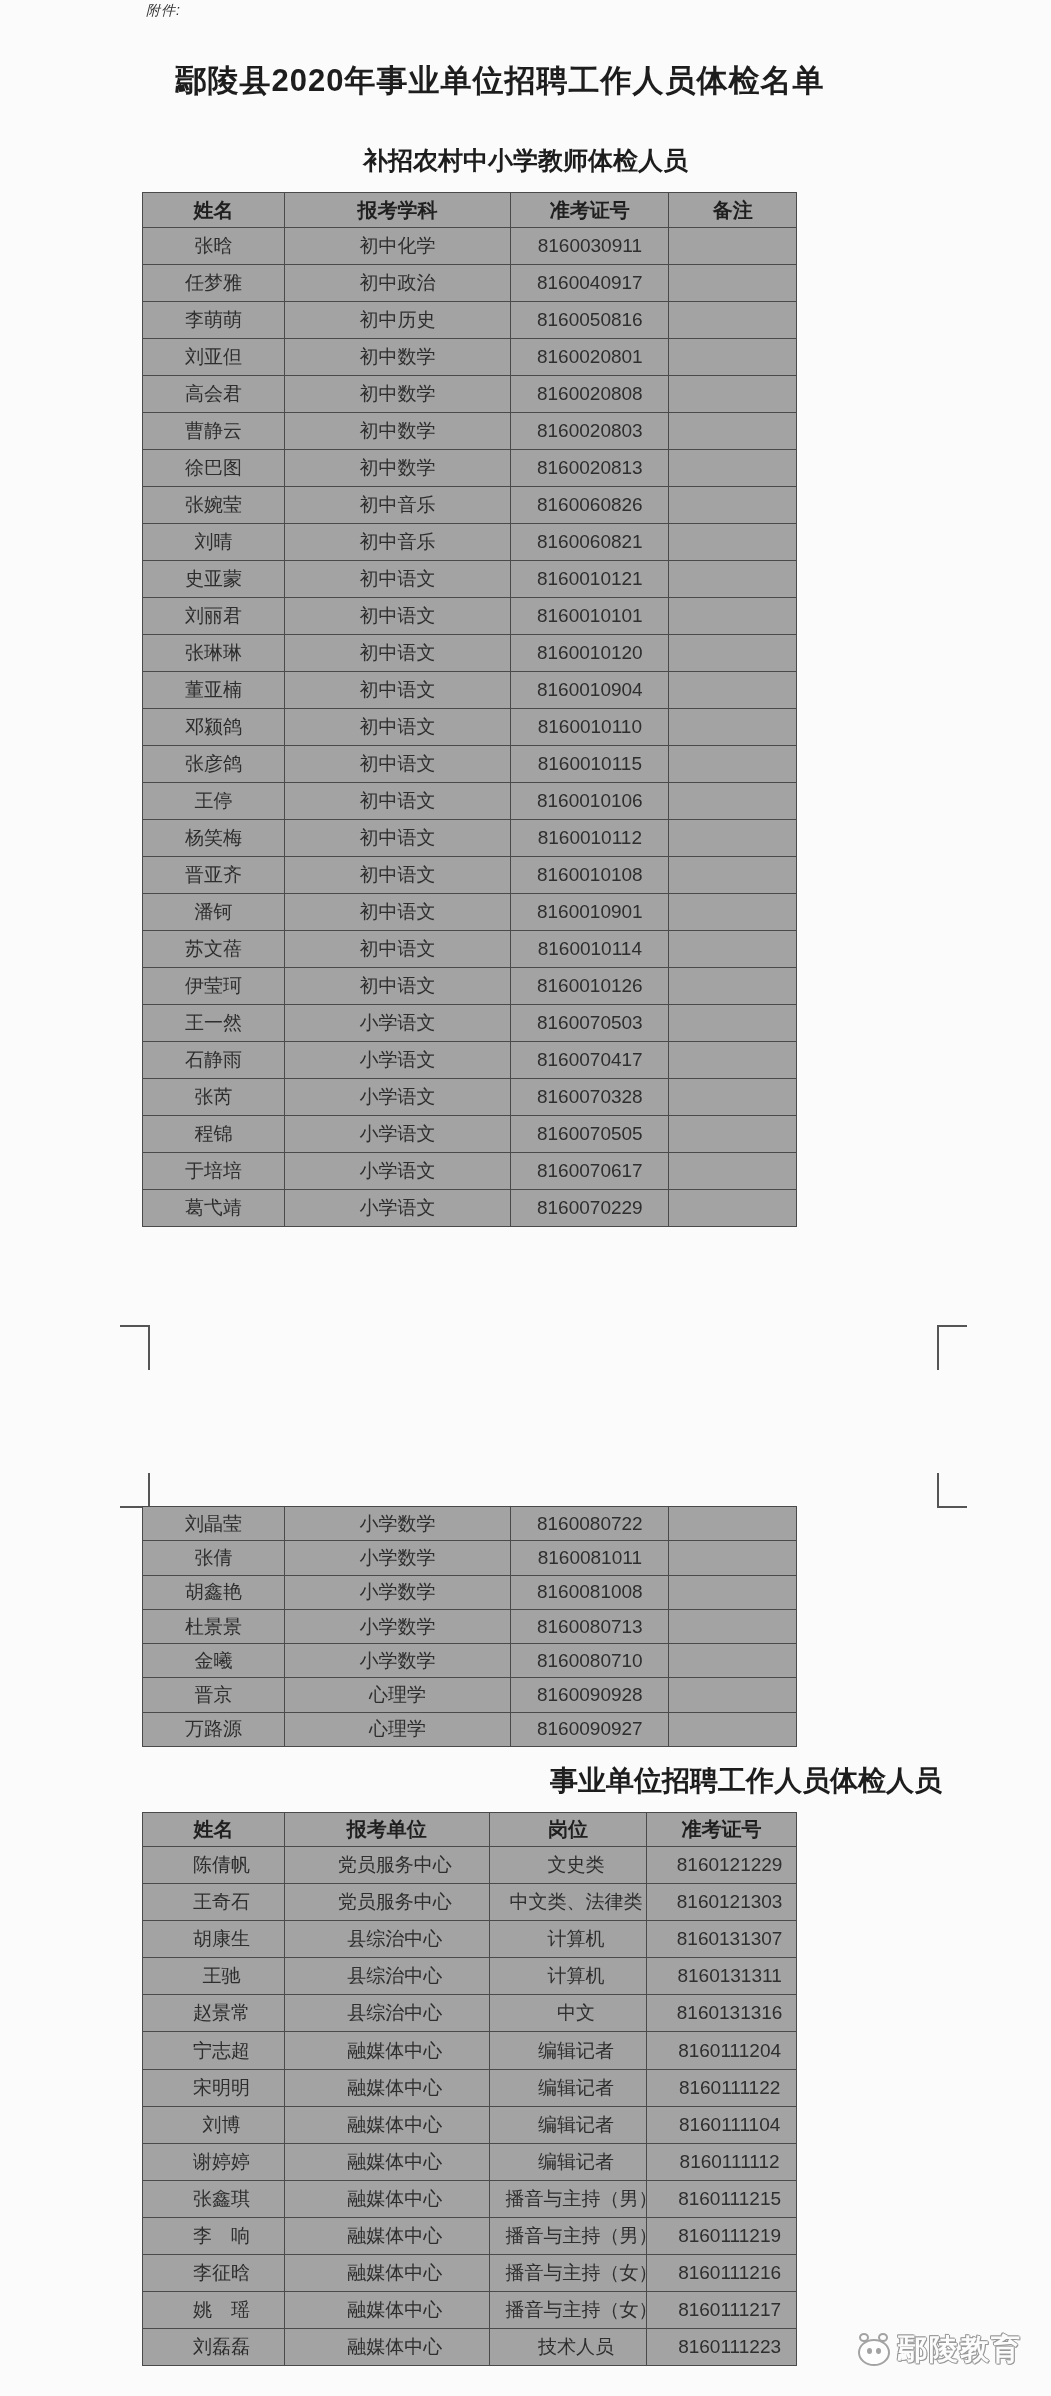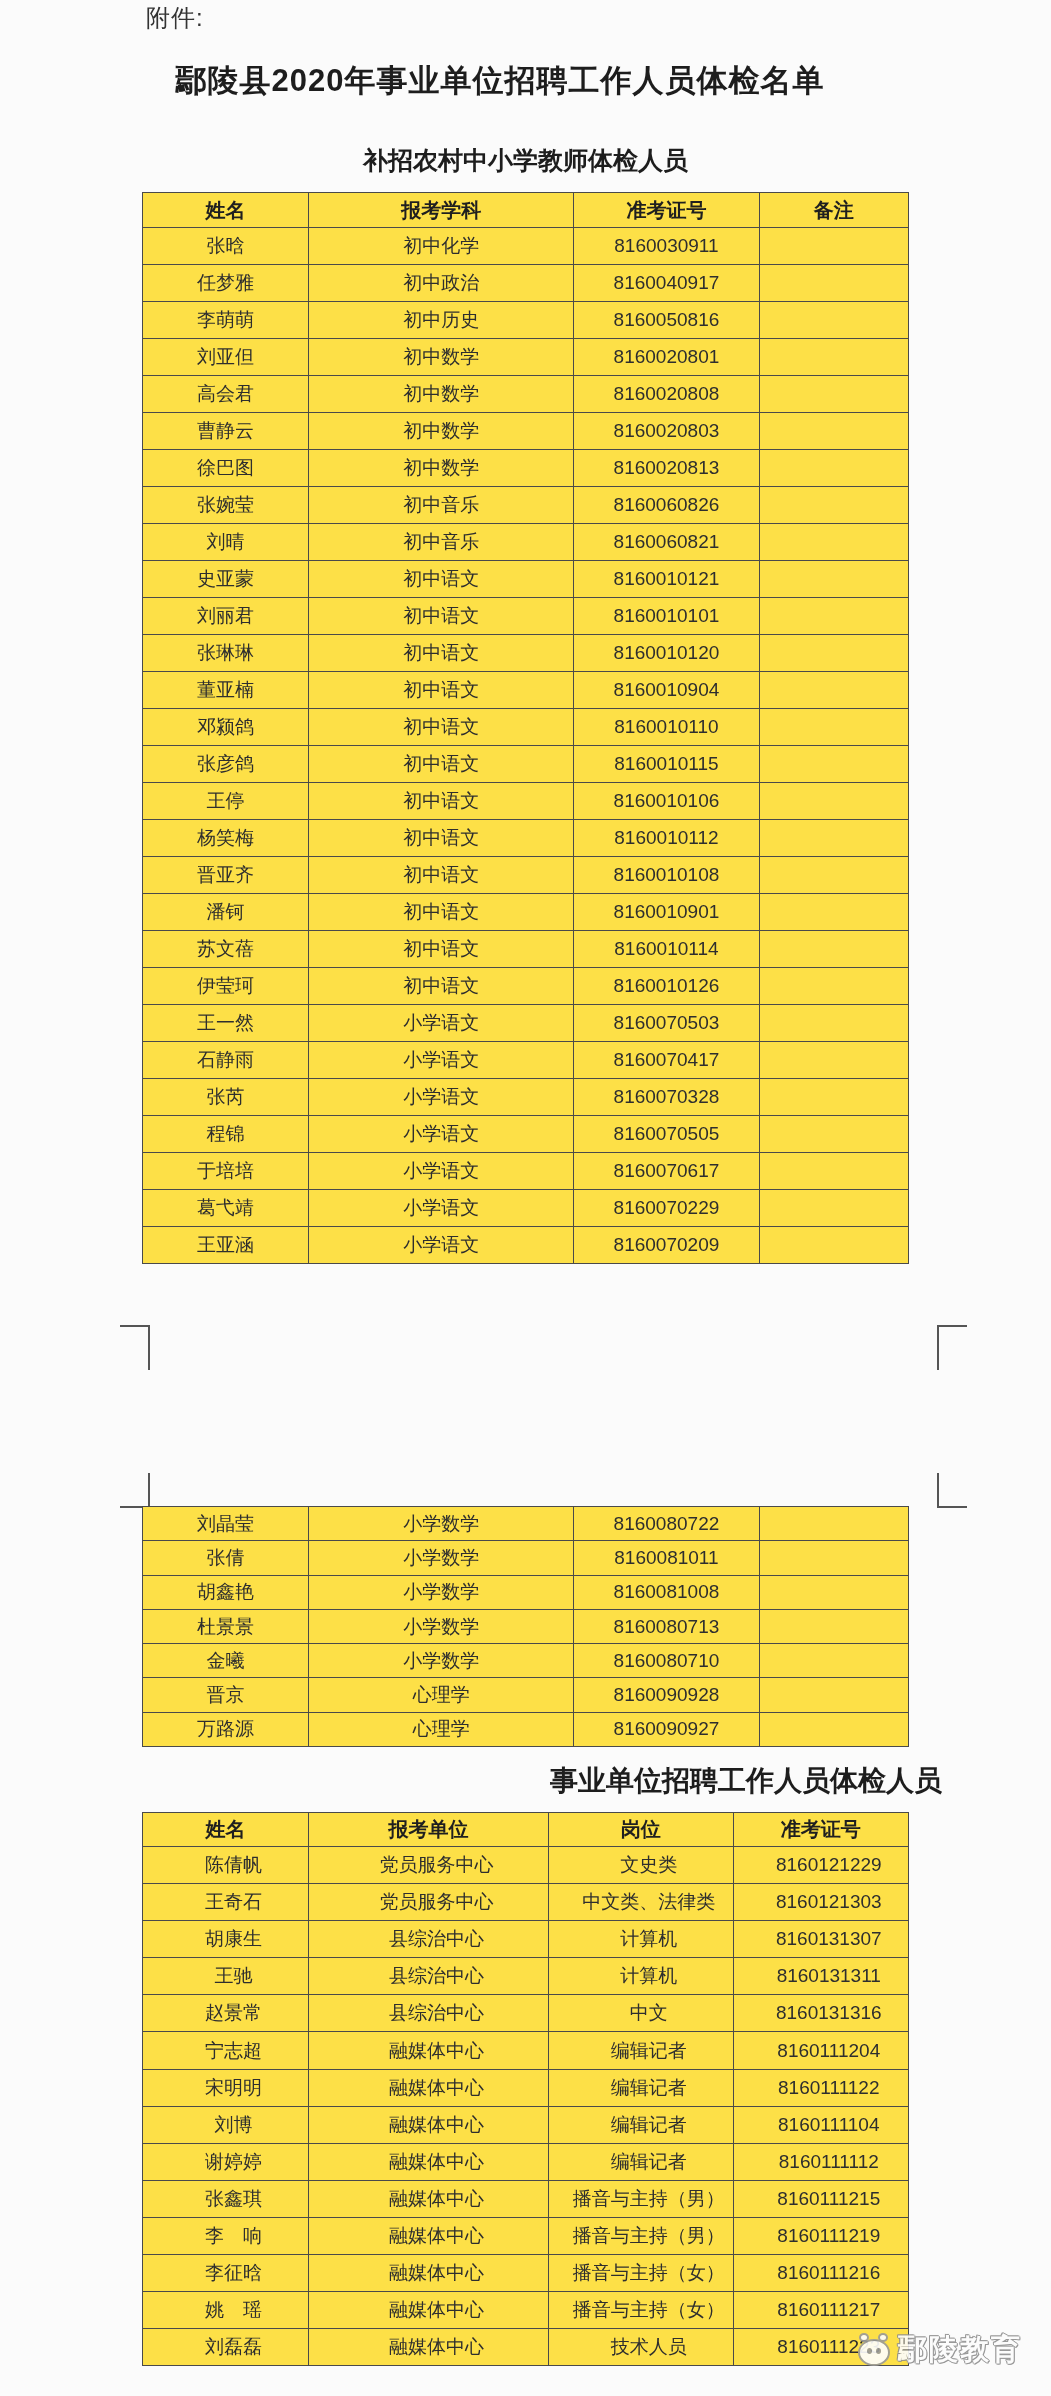--- a/index.html
+++ b/index.html
@@ -7,44 +7,45 @@
     width:1051px;height:2396px;
     background:#fbfbfb;
     font-family:"Liberation Sans","DejaVu Sans",sans-serif;
     color:#2b2b2b;
     position:relative;
     overflow:hidden;
   }
   .abs{position:absolute;}
   #attachment-label{
     left:146px;top:2px;
-    font-size:24px;color:#333;
+    font-size:14px;color:#333;
     letter-spacing:1px;
+    font-style:italic;
   }
   #main-title{
     left:0;top:60px;width:1000px;
     text-align:center;
     font-size:31px;font-weight:bold;color:#1d1d1d;
     letter-spacing:1px;
   }
   #section1-title{
     left:0;top:144px;width:1051px;
     text-align:center;
     font-size:25px;font-weight:bold;color:#1d1d1d;
   }
   #section2-title{
     left:0;top:1762px;width:942px;
     text-align:right;
     font-size:28px;font-weight:bold;color:#1d1d1d;
   }
   table{
     border-collapse:collapse;
     table-layout:fixed;
-    width:767px;
-    background:#fde047;
+    width:655px;
+    background:#a3a3a3;
   }
   th,td{
     border:1px solid #4a4a4a;
     text-align:center;
     vertical-align:middle;
     font-size:19px;
     color:#2e2e2e;
     padding:0;
     overflow:hidden;
     white-space:nowrap;
@@ -287,26 +288,20 @@
         <td>小学语文</td>
         <td>8160070617</td>
         <td></td>
       </tr>
       <tr>
         <td>葛弋靖</td>
         <td>小学语文</td>
         <td>8160070229</td>
         <td></td>
       </tr>
-      <tr>
-        <td>王亚涵</td>
-        <td>小学语文</td>
-        <td>8160070209</td>
-        <td></td>
-      </tr>
     </tbody>
 </table>
 
 <div class="abs crop" id="crop-p1-left"></div>
 <div class="abs crop" id="crop-p1-right"></div>
 <div class="abs crop" id="crop-p2-left"></div>
 <div class="abs crop" id="crop-p2-right"></div>
 
 <table class="abs" id="table1-cont">
   <colgroup>

